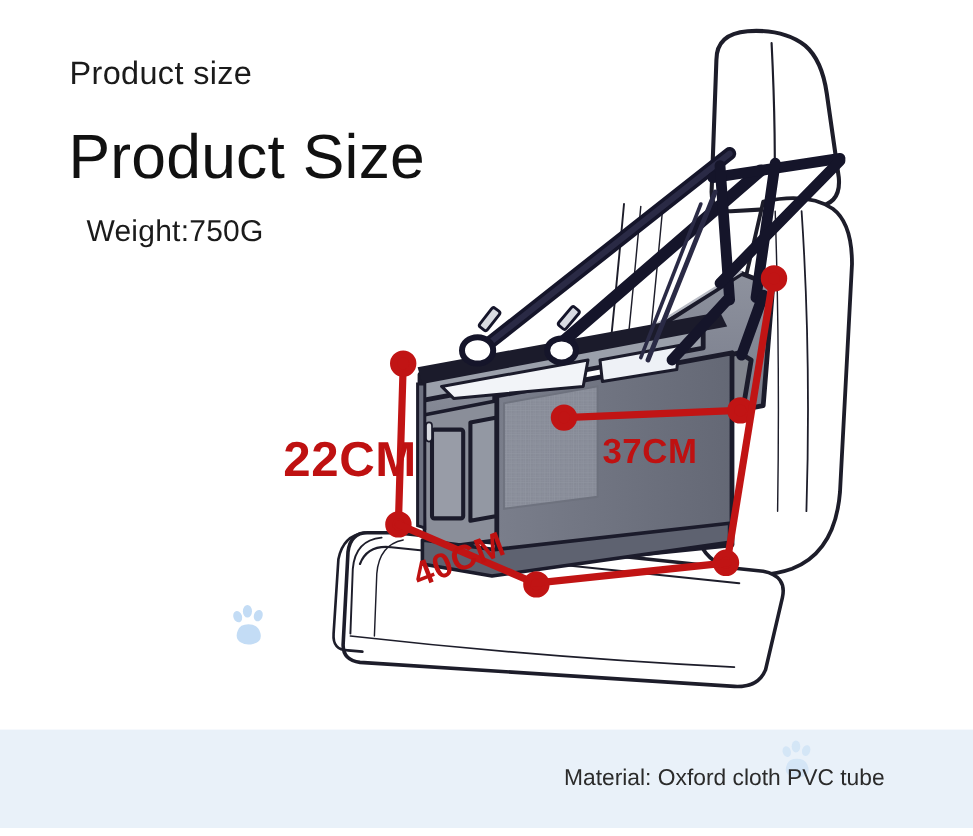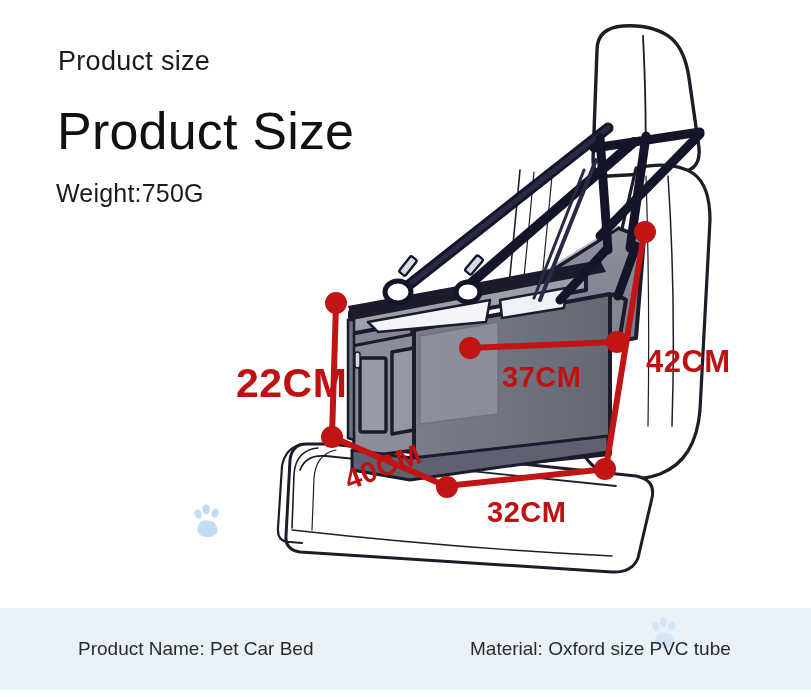--- a/index.html
+++ b/index.html
@@ -21,21 +21,21 @@
     position:absolute; left:58px; top:46px;
     font-size:27px; font-weight:400; color:#1b1b1b;
     letter-spacing:0.3px; white-space:nowrap;
   }
   .hdr-big {
     position:absolute; left:57px; top:101px;
     font-size:52px; font-weight:400; color:#111111;
     letter-spacing:0.2px; white-space:nowrap;
   }
   .hdr-weight {
-    position:absolute; left:56px; top:179px;
+    position:absolute; left:72px; top:179px;
     font-size:25px; font-weight:400; color:#1b1b1b;
     letter-spacing:0.2px; white-space:nowrap;
   }
 
   
   #illus {
     position:absolute; left:0; top:0;
     width:811px; height:610px;
     pointer-events:none;
   }
@@ -202,39 +202,36 @@
 
       <line x1="332" y1="437" x2="446" y2="486"></line>
       <circle cx="447" cy="487" r="8"></circle>
 
       <line x1="446" y1="486" x2="606" y2="469"></line>
     </g>
   </svg>
 
   <div class="dim dim-22">22CM</div>
   <div class="dim dim-37">37CM</div>
-  <div class="dim dim-42">42CM</div>
   <div class="dim dim-40">40CM</div>
-  <div class="dim dim-32">32CM</div>
 
   <svg class="paw-wm" viewBox="0 0 40 42">
     <g fill="#c3dcf5">
       <ellipse cx="9" cy="12" rx="4" ry="5.4" transform="rotate(-20 9 12)"></ellipse>
       <ellipse cx="18" cy="7" rx="4.2" ry="5.8"></ellipse>
       <ellipse cx="28" cy="11" rx="4" ry="5.4" transform="rotate(18 28 11)"></ellipse>
       <path d="M19 19 q9 0 11 8 q2 8 -6 10 q-7 2 -12 -1 q-6 -4 -3 -11 q2 -6 10 -6 z"></path>
     </g>
   </svg>
 
   <div id="footer">
     <svg class="foot-paw" viewBox="0 0 40 42">
       <g fill="#c3dcf5">
         <ellipse cx="9" cy="12" rx="4" ry="5.4" transform="rotate(-20 9 12)"></ellipse>
         <ellipse cx="18" cy="7" rx="4.2" ry="5.8"></ellipse>
         <ellipse cx="28" cy="11" rx="4" ry="5.4" transform="rotate(18 28 11)"></ellipse>
         <path d="M19 19 q9 0 11 8 q2 8 -6 10 q-7 2 -12 -1 q-6 -4 -3 -11 q2 -6 10 -6 z"></path>
       </g>
     </svg>
-    <div class="foot-txt foot-name">Product Name: Pet Car Bed</div>
-    <div class="foot-txt foot-material">Material: Oxford size PVC tube</div>
+    <div class="foot-txt foot-material">Material: Oxford cloth PVC tube</div>
   </div>
 
 </div>
 
 </body></html>

